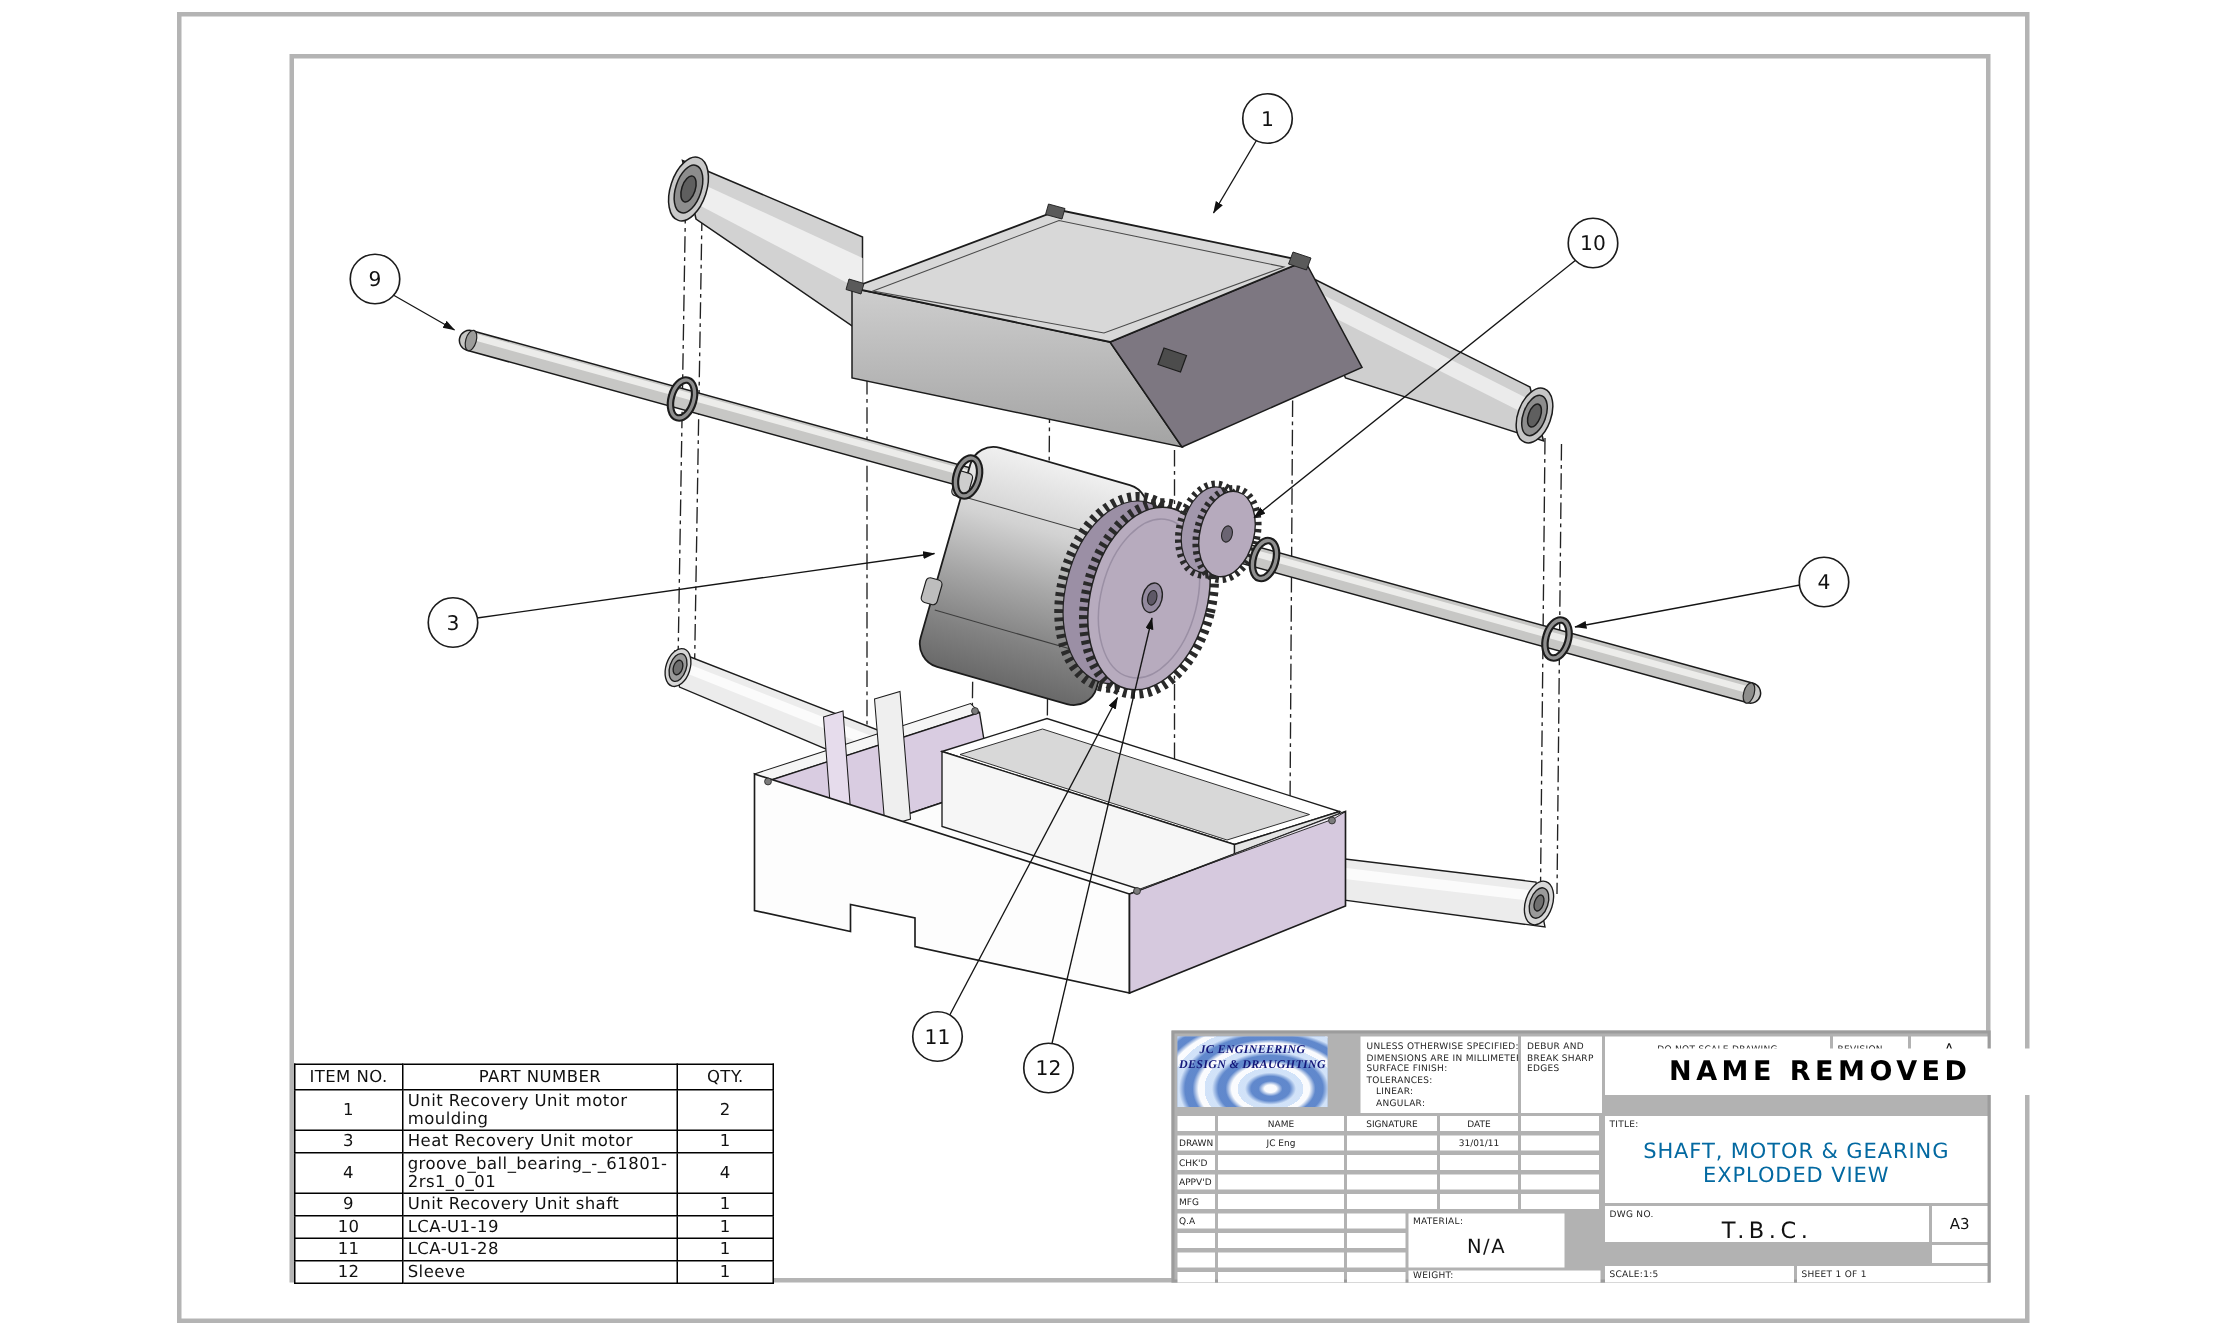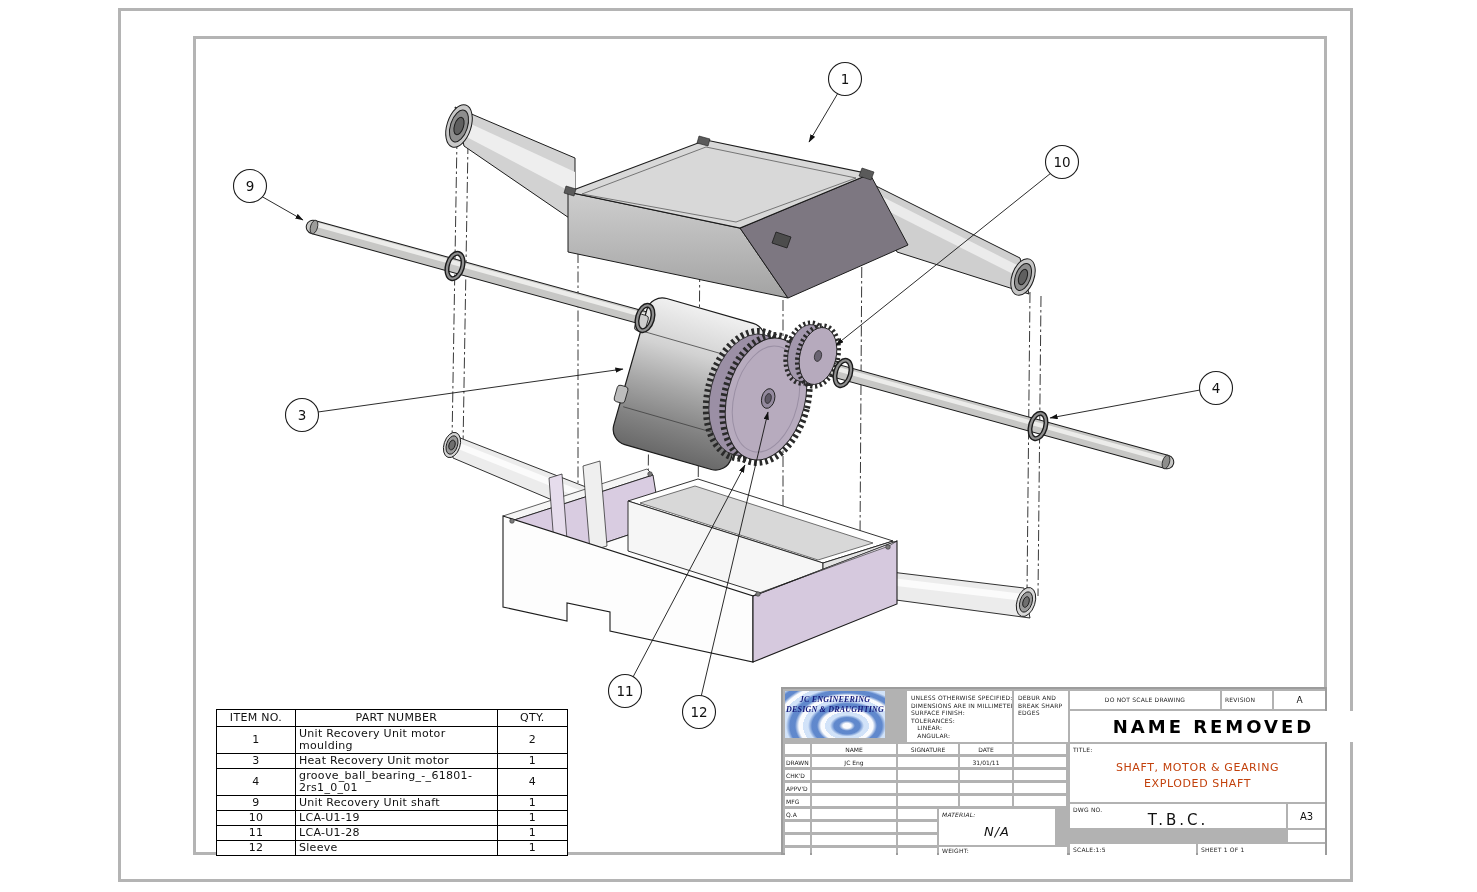--- a/index.html
+++ b/index.html
@@ -3,41 +3,41 @@
 <meta charset="utf-8">
 <style>
   html,body{margin:0;padding:0;width:1477px;height:892px;background:#fff;overflow:hidden;
     font-family:"DejaVu Sans",sans-serif;color:#111;}
   .sheet{position:absolute;left:118px;top:8px;width:1235px;height:874px;
     border:3px solid #b4b4b4;background:#fff;box-sizing:border-box;}
   .frame{position:absolute;left:193px;top:36px;width:1134px;height:819px;
     border:3px solid #b4b4b4;background:#fff;box-sizing:border-box;}
   svg.drawing{position:absolute;left:0;top:0;width:1477px;height:892px;}
   
-  .bom{position:absolute;left:196px;top:709px;width:352px;border-collapse:collapse;
-    font-size:11px;line-height:12px;letter-spacing:.3px;color:#111;background:#fff;margin-left:20px;}
+  .bom{position:absolute;left:196px;top:709px;width:320px;border-collapse:collapse;
+    font-size:11px;line-height:12px;letter-spacing:.3px;color:#111;background:#fff;}
   .bom th,.bom td{border:1.6px solid #000;padding:1px 3px;font-weight:400;vertical-align:middle;}
   .bom th{text-align:center;height:14px;}
   .bom td.c{text-align:center;}
   .bom td.p{text-align:left;overflow-wrap:anywhere;}
   
   .tb{position:absolute;left:781px;top:687px;width:546px;height:168px;background:#b2b2b2;
     border:2px solid #9c9c9c;box-sizing:border-box;}
   .cell{position:absolute;background:#fff;box-sizing:border-box;overflow:hidden;}
   .lab{font-size:6px;letter-spacing:.2px;color:#222;position:absolute;left:3px;top:2px;white-space:nowrap;}
   .tiny{font-size:6px;letter-spacing:.2px;color:#222;line-height:7.5px;}
   .notes{padding:3px 2px 0 4px;}
   .notes div{white-space:pre;}
   .ctr{display:flex;align-items:center;justify-content:center;text-align:center;}
   .logo{background:#9db8e6 repeating-radial-gradient(ellipse 95px 60px at 62% 74%,
         rgba(255,255,255,.95) 0 4px, rgba(86,128,200,.85) 8px 13px, rgba(214,230,250,.92) 17px 22px);
         display:flex;flex-direction:column;align-items:center;justify-content:flex-start;padding-top:4px;}
   .logo div{font-size:8px;font-weight:700;font-style:italic;color:#14187a;line-height:9.5px;letter-spacing:.2px;}
   .nameremoved{font-size:18px;font-weight:600;letter-spacing:3px;color:#000;}
-  .title-main{font-size:11px;letter-spacing:.6px;line-height:16px;color:#c2410c;text-align:center;width:100%;}
+  .title-main{font-size:14px;letter-spacing:.6px;line-height:16px;color:#0369a1;text-align:center;width:100%;}
   .dwgval{font-size:15px;letter-spacing:3px;}
   .matval{font-size:13px;letter-spacing:1px;}
   .a3{font-size:10px;}
   .appr{font-size:6px;display:flex;align-items:center;justify-content:center;color:#222;}
   .apprL{font-size:6px;display:flex;align-items:center;color:#222;padding-left:1px;}
 </style>
 </head>
 <body>
 
 <div class="sheet"></div>
@@ -293,21 +293,21 @@
   <div class="cell tiny notes" style="left:231px;top:2px;width:54px;height:51px;">
     <div>DEBUR AND</div>
     <div>BREAK SHARP</div>
     <div>EDGES</div>
   </div>
   <div class="cell tiny ctr" style="left:287px;top:2px;width:150px;height:18px;">DO NOT SCALE DRAWING</div>
   <div class="cell tiny" style="left:439px;top:2px;width:50px;height:18px;">
       <span class="lab" style="top:5px;">REVISION</span>
     </div>
   <div class="cell ctr" style="left:491px;top:2px;width:51px;height:18px;font-size:9px;">A</div>
-  <div class="cell ctr nameremoved" style="left:287px;top:22px;width:287px;height:31px;">NAME REMOVED</div>
+  <div class="cell ctr nameremoved" style="left:287px;top:10px;width:287px;height:31px;">NAME REMOVED</div>
 
   <div class="cell" style="left:2px;top:55px;width:25px;height:10px;"></div>
   <div class="cell appr" style="left:29px;top:55px;width:84px;height:10px;">NAME</div>
   <div class="cell appr" style="left:115px;top:55px;width:60px;height:10px;">SIGNATURE</div>
   <div class="cell appr" style="left:177px;top:55px;width:52px;height:10px;">DATE</div>
   <div class="cell" style="left:231px;top:55px;width:52px;height:10px;"></div>
 
   <div class="cell apprL" style="left:2px;top:68px;width:25px;height:10px;">DRAWN</div>
   <div class="cell appr" style="left:29px;top:68px;width:84px;height:10px;">JC Eng</div>
   <div class="cell" style="left:115px;top:68px;width:60px;height:10px;"></div>
@@ -339,32 +339,32 @@
   <div class="cell" style="left:2px;top:133px;width:25px;height:10px;"></div>
   <div class="cell" style="left:29px;top:133px;width:84px;height:10px;"></div>
   <div class="cell" style="left:115px;top:133px;width:39px;height:10px;"></div>
   <div class="cell" style="left:2px;top:146px;width:25px;height:10px;"></div>
   <div class="cell" style="left:29px;top:146px;width:84px;height:10px;"></div>
   <div class="cell" style="left:115px;top:146px;width:39px;height:10px;"></div>
   <div class="cell" style="left:2px;top:159px;width:25px;height:7px;"></div>
   <div class="cell" style="left:29px;top:159px;width:84px;height:7px;"></div>
   <div class="cell" style="left:115px;top:159px;width:39px;height:7px;"></div>
 
-  <div class="cell" style="left:156px;top:120px;width:116px;height:36px;font-style:italic;">
+  <div class="cell" style="left:156px;top:120px;width:104px;height:36px;">
     <span class="lab">MATERIAL:</span>
     <div class="ctr matval" style="position:absolute;inset:8px 0 0 0;">N/A</div>
   </div>
   <div class="cell" style="left:156px;top:158px;width:128px;height:8px;">
     <span class="lab" style="top:0;">WEIGHT:</span>
   </div>
 
   <div class="cell" style="left:287px;top:55px;width:255px;height:58px;">
     <span class="lab">TITLE:</span>
     <div class="title-main" style="position:absolute;top:16px;">SHAFT, MOTOR &amp; GEARING</div>
-    <div class="title-main" style="position:absolute;top:32px;">EXPLODED SHAFT</div>
+    <div class="title-main" style="position:absolute;top:32px;">EXPLODED VIEW</div>
   </div>
   <div class="cell" style="left:287px;top:115px;width:216px;height:24px;">
     <span class="lab">DWG NO.</span>
     <div class="ctr dwgval" style="position:absolute;inset:8px 0 0 0;">T.B.C.</div>
   </div>
   <div class="cell ctr a3" style="left:505px;top:115px;width:37px;height:24px;">A3</div>
   <div class="cell" style="left:505px;top:141px;width:37px;height:12px;"></div>
   <div class="cell" style="left:287px;top:155px;width:126px;height:11px;">
       <span class="lab" style="top:2px;">SCALE:1:5</span>
     </div>

